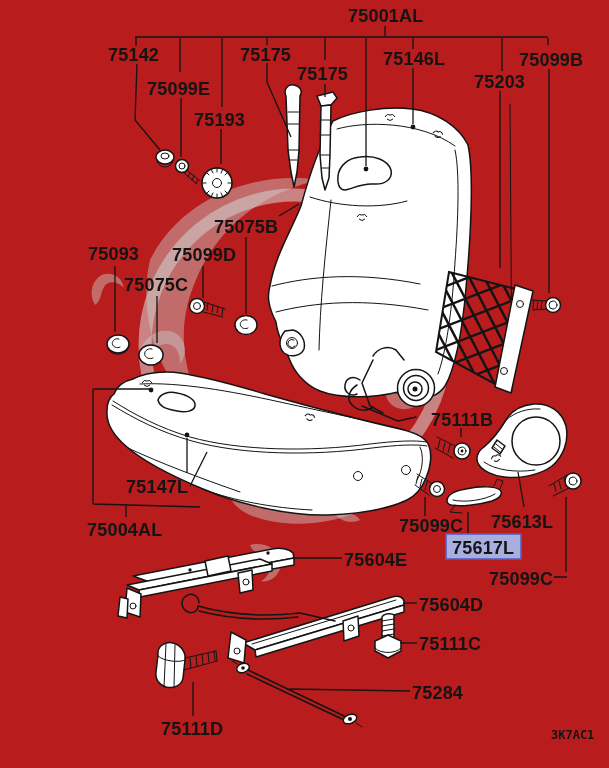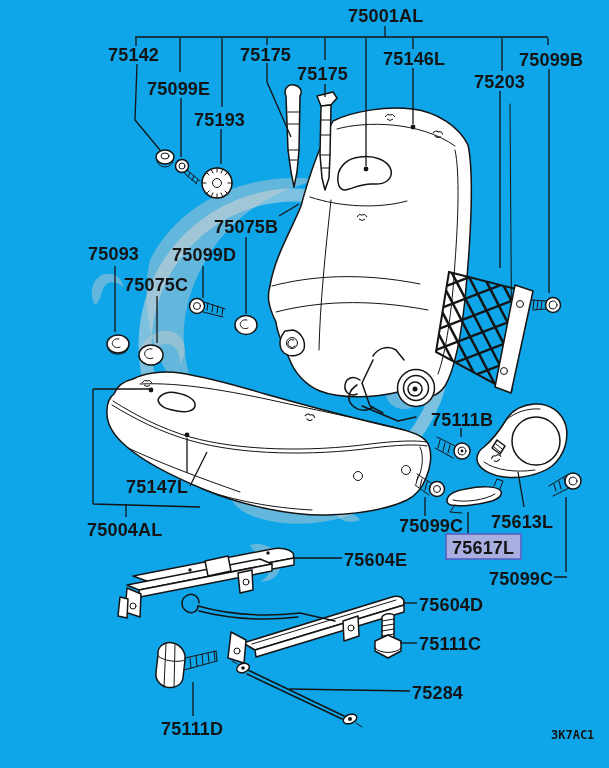--- a/index.html
+++ b/index.html
@@ -1,16 +1,16 @@
 <!DOCTYPE html>
 <html><head>
 <meta charset="utf-8">
 <style>
   html,body{margin:0;padding:0;background:#ffffff;}
-  .canvas{position:relative;width:609px;height:768px;background:#0ea5e9;overflow:hidden;
+  .canvas{position:relative;width:609px;height:768px;background:#b91c1c;overflow:hidden;
           font-family:"Liberation Sans",sans-serif;}
   svg{display:block;}
   text.part{font-family:"Liberation Sans",sans-serif;font-weight:bold;font-size:18px;fill:#141414;letter-spacing:0.2px;}
   text.code{font-family:"DejaVu Sans Mono",monospace;font-weight:bold;font-size:12px;fill:#141414;}
   .ln{stroke:#141414;fill:none;stroke-width:1.3;}
   .pt{stroke:#141414;fill:none;stroke-width:1.5;stroke-linecap:round;stroke-linejoin:round;}
   .ptw{stroke:#141414;fill:#ffffff;stroke-width:1.5;stroke-linejoin:round;}
   .thin{stroke:#141414;fill:none;stroke-width:1.0;stroke-linecap:round;}
   .net{stroke:#141414;stroke-width:2.5;}
   .dot{fill:#141414;stroke:none;}

